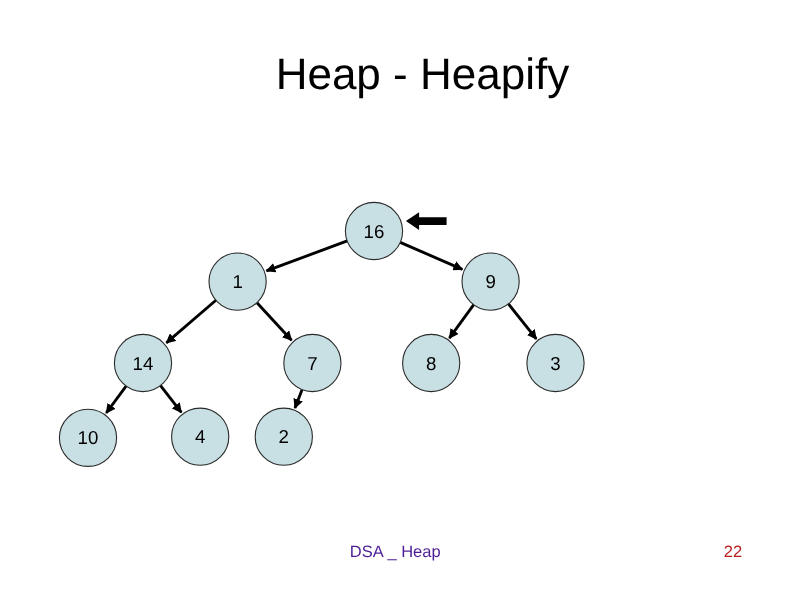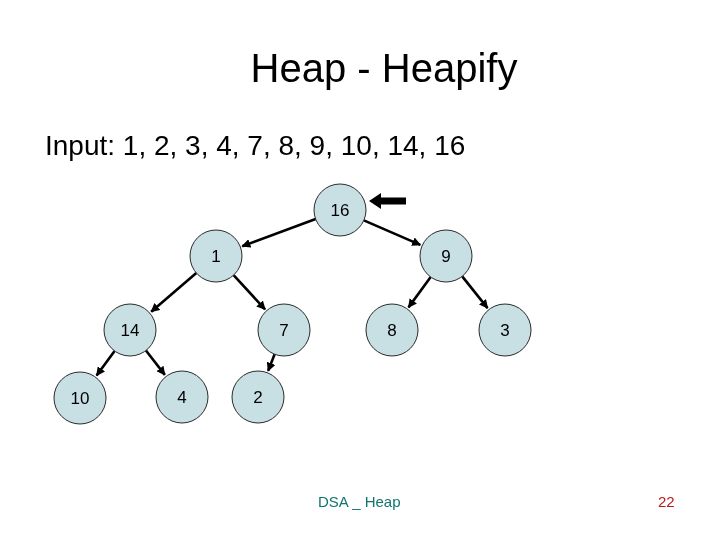--- a/index.html
+++ b/index.html
@@ -41,38 +41,37 @@
     top: 0;
     left: 0;
     width: 720px;
     height: 540px;
   }
   .footer-text {
     position: absolute;
     top: 493px;
     left: 318px;
     font-size: 15px;
-    color: #0f766e;
+    color: #4c1d95;
     white-space: nowrap;
   }
   .page-number {
     position: absolute;
     top: 493px;
     left: 658px;
     font-size: 15px;
     color: #b91c1c;
     white-space: nowrap;
   }
 </style>
 </head>
 <body>
 
 <div class="slide">
   <div class="title">Heap - Heapify</div>
-  <div class="input-line">Input: 1, 2, 3, 4, 7, 8, 9, 10, 14, 16</div>
   <svg class="tree-svg" id="tree-svg" viewBox="0 0 720 540">
       <defs>
         <marker id="arrowhead" viewBox="0 0 10 10" refX="9" refY="5" markerWidth="9" markerHeight="9" orient="auto-start-reverse" markerUnits="userSpaceOnUse">
           <path d="M0,0 L10,5 L0,10 z" fill="#000000"></path>
         </marker>
       </defs>
       <line x1="315.6232783213418" y1="219.0429773969216" x2="242.25185411547807" y2="246.26140895716136" stroke="#000000" stroke-width="2.6" marker-end="url(#arrowhead)"></line>
       <line x1="363.85097028849805" y1="220.35042106859348" x2="420.3143396893098" y2="244.85339269536087" stroke="#000000" stroke-width="2.6" marker-end="url(#arrowhead)"></line>
       <line x1="196.291717281644" y1="272.958289780911" x2="151.22430446592185" y2="311.7372263897882" stroke="#000000" stroke-width="2.6" marker-end="url(#arrowhead)"></line>
       <line x1="233.5922575229126" y1="275.14451553964017" x2="265.0544918984018" y2="309.38282941884904" stroke="#000000" stroke-width="2.6" marker-end="url(#arrowhead)"></line>

